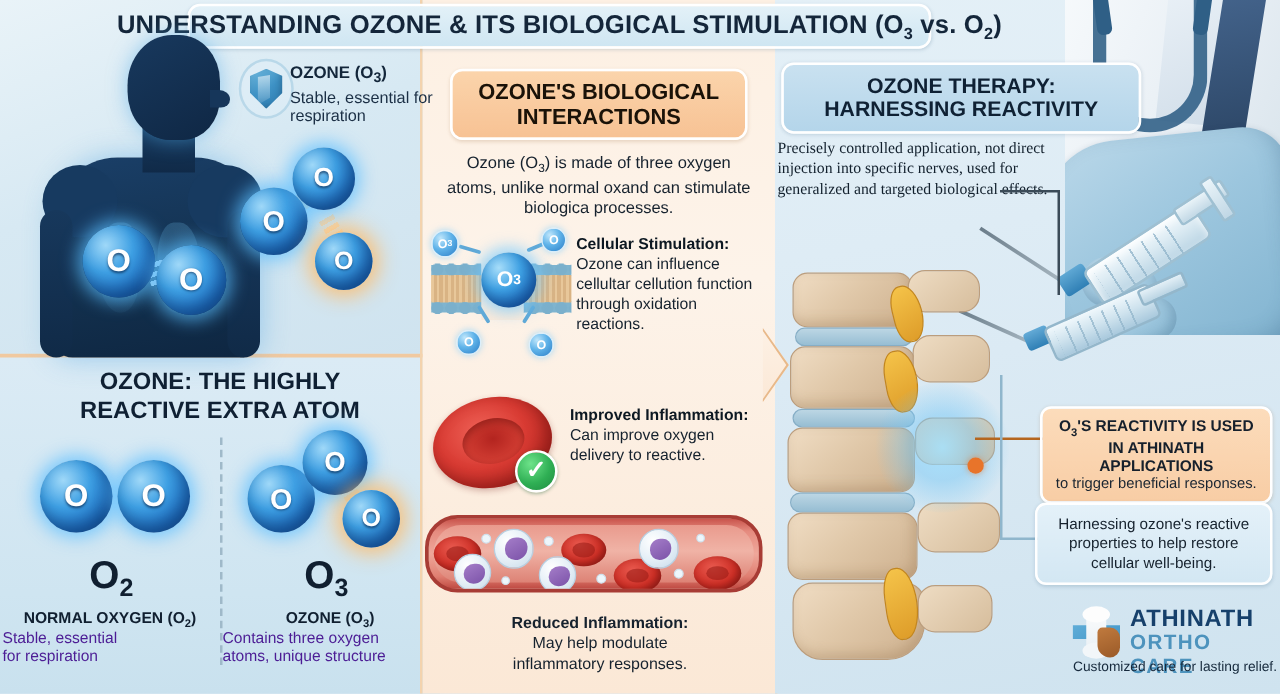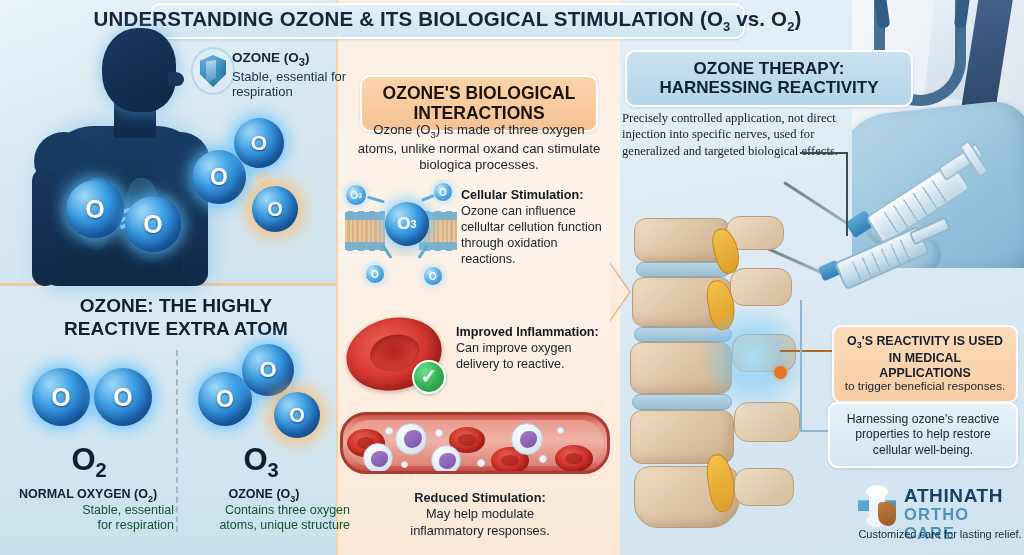--- a/index.html
+++ b/index.html
@@ -260,33 +260,33 @@
   .f-o3 { left:176px; top:442px; }
   .formula sub { font-size:20px; }
   .lbl-title {
     position:absolute; width:176px; text-align:center;
     font-size:12.5px; font-weight:bold; color:#101f30;
   }
   .lt-o2 { left:0px; top:487px; }
   .lt-o3 { left:176px; top:487px; }
   .lbl-title sub { font-size:9px; }
   .lbl-sub {
-    position:absolute; width:172px; text-align:right;
-    font-size:12.5px; color:#14532d; line-height:1.2;
+    position:absolute; width:172px; text-align:left;
+    font-size:12.5px; color:#4c1d95; line-height:1.2;
   }
   .ls-o2 { left:2px; top:503px; }
   .ls-o3 { left:178px; top:503px; }
 
   
   .mid-head {
     position:absolute; left:360px; top:55px; width:238px; padding:7px 6px;
     background:linear-gradient(180deg,#fbd4ab 0%,#f7c294 100%);
     border:2px solid #ffffff; border-radius:10px;
     text-align:center; font-size:17.5px; font-weight:bold; color:#1a1208;
-    line-height:1.12; box-shadow:0 1px 3px rgba(150,100,50,.2);margin-top:20px;
+    line-height:1.12; box-shadow:0 1px 3px rgba(150,100,50,.2);
   }
   .mid-intro {
     position:absolute; left:356px; top:122px; width:246px;
     text-align:center; font-size:13.2px; color:#16222e; line-height:1.26;
   }
   .mid-intro sub { font-size:9.5px; }
 
   
   .membrane { position:absolute; left:345px; top:178px; width:112px; height:106px; }
   .mem-layer {
@@ -666,21 +666,21 @@
     </div>
     <div class="v-plt" style="left:42px;top:12px;width:8px;height:8px;"></div>
     <div class="v-plt" style="left:92px;top:14px;width:8px;height:8px;"></div>
     <div class="v-plt" style="left:134px;top:44px;width:8px;height:8px;"></div>
     <div class="v-plt" style="left:196px;top:40px;width:8px;height:8px;"></div>
     <div class="v-plt" style="left:58px;top:46px;width:7px;height:7px;"></div>
     <div class="v-plt" style="left:214px;top:12px;width:7px;height:7px;"></div>
   </div>
 
   <div class="mid-bot-txt">
-    <b>Reduced Stimulation:</b>
+    <b>Reduced Inflammation:</b>
     <div>May help modulate</div>
     <div>inflammatory responses.</div>
   </div>
 
   <div class="right-head">
     <div>OZONE THERAPY:</div>
     <div>HARNESSING REACTIVITY</div>
   </div>
   <div class="right-intro">Precisely controlled application, not direct injection into specific nerves, used for generalized and targeted biological effects.</div>
 
@@ -709,21 +709,21 @@
   </div>
 
   <div class="lead-h" style="left:780px;top:350px;width:54px;height:2px;"></div>
   <div class="lead-h" style="left:800px;top:430px;width:30px;height:2px;background:#8fb6cc;"></div>
   <div class="lead-v" style="left:800px;top:300px;width:2px;height:132px;background:#8fb6cc;"></div>
   <div class="lead-h" style="left:800px;top:152px;width:48px;height:2px;background:#3b4b58;"></div>
   <div class="lead-v" style="left:846px;top:152px;width:2px;height:84px;background:#3b4b58;"></div>
 
   <div class="callout-orange">
     <div class="co-b"><span>O</span><sub>3</sub><span>'S REACTIVITY IS USED</span></div>
-    <div class="co-b">IN MEDICAL APPLICATIONS</div>
+    <div class="co-b">IN ATHINATH APPLICATIONS</div>
     <div class="co-n">to trigger beneficial responses.</div>
   </div>
   <div class="callout-blue">Harnessing ozone's reactive properties to help restore cellular well-being.</div>
 
   <div class="logo-wrap">
     <div class="logo-mark">
       <div class="lm-cross"></div>
       <div class="lm-bone"></div>
       <div class="lm-brown"></div>
     </div>

